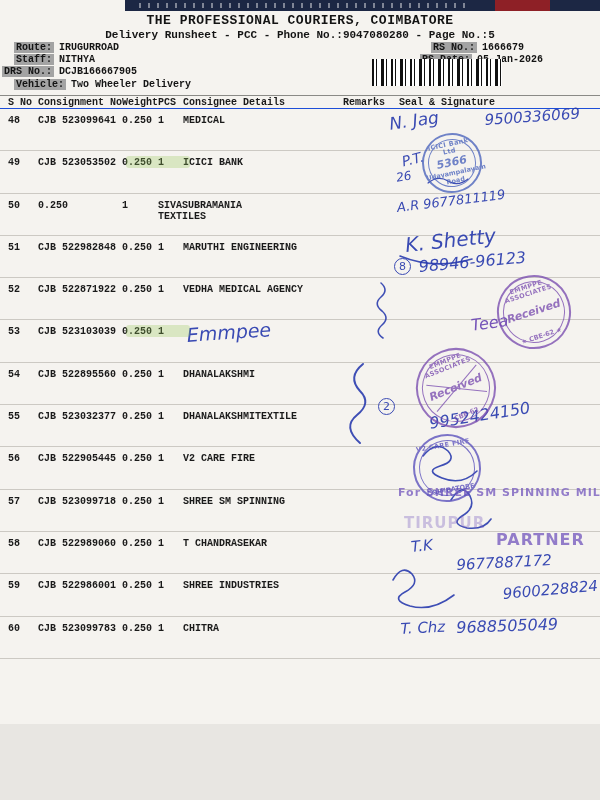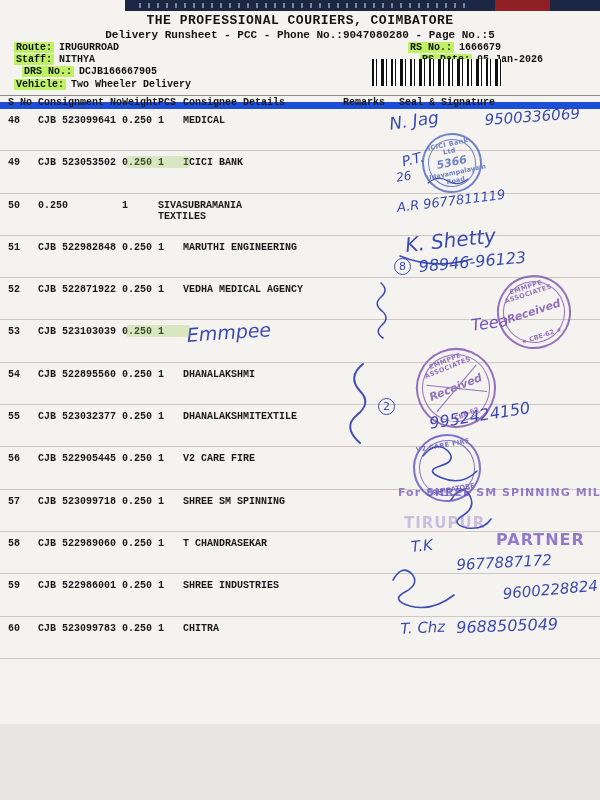--- a/index.html
+++ b/index.html
@@ -15,29 +15,29 @@
   .bottom-band{position:absolute;left:0;top:769px;width:600px;height:23px;opacity:.8;
     background:repeating-linear-gradient(115deg,#6a84c4 0 2px,rgba(255,255,255,0) 2px 5px,#8fa4d4 5px 6px,rgba(255,255,255,0) 6px 9px)}
   .bottom-band .blocks{position:absolute;inset:0;
     background:repeating-linear-gradient(90deg,rgba(40,70,150,.28) 0 62px,transparent 62px 96px)}
   .mark-red{position:absolute;width:13px;height:5px;background:#b83a3a;transform:rotate(-8deg)}
 
   
   .title{position:absolute;top:13px;left:0;width:100%;text-align:center;font-weight:bold;font-size:13px;letter-spacing:.5px;color:#141414}
   .subtitle{position:absolute;top:29px;left:0;width:100%;text-align:center;font-weight:bold;font-size:11px;color:#141414}
   .meta-line{position:absolute;font-size:10px;color:#141414;white-space:nowrap}
-  .meta-line .lbl{background:#bef264;padding:0 2px;font-weight:bold}
+  .meta-line .lbl{background:#a3a3a3;padding:0 2px;font-weight:bold}
   .meta-line .val{margin-left:5px;font-weight:bold}
   .barcode{position:absolute;left:372px;top:59px;width:130px;height:27px;background:#fff;
     background-image:repeating-linear-gradient(90deg,#111 0 2px,#fff 2px 4px,#111 4px 5px,#fff 5px 9px,#111 9px 12px,#fff 12px 14px,#111 14px 15px,#fff 15px 19px)}
 
   
   .table{position:absolute;left:0;top:95px;width:100%;color:#1a1a1a}
   .trow{display:grid;grid-template-columns:30px 84px 36px 25px 160px 56px auto;padding-left:8px;font-size:10px}
-  .thead{height:14px;font-weight:bold;border-top:1px solid #8a8a86;border-bottom:7px solid #1d4ed8;padding-top:1px}
+  .thead{height:14px;font-weight:bold;border-top:1px solid #8a8a86;border-bottom:1px solid #1d4ed8;padding-top:1px}
   .tbody .trow{height:42.3px;border-bottom:1px solid #ccc9c3;padding-top:6px;font-weight:bold}
 
   
   .annotations{position:absolute;inset:0;pointer-events:none}
   .hw{position:absolute;font-family:"DejaVu Sans","Liberation Sans",sans-serif;font-style:italic;
       white-space:nowrap;transform-origin:left top;opacity:.92}
   .stamp-line{font-style:normal;letter-spacing:1px;font-weight:bold;opacity:.8}
   .faint{opacity:.35}
   .circled{border:1.5px solid currentColor;border-radius:50%;width:17px;height:17px;display:flex;
       align-items:center;justify-content:center;font-style:normal;padding:0}
@@ -64,30 +64,30 @@
     <div class="glyphs"></div>
     <div class="red"></div>
   </div>
 
   <div class="title">THE PROFESSIONAL COURIERS, COIMBATORE</div>
   <div class="subtitle">Delivery Runsheet - PCC - Phone No.:9047080280 - Page No.:5</div>
 
   <div class="meta-line" style="left:14px;top:42px">
     <span class="lbl">Route:</span><span class="val">IRUGURROAD</span>
   </div>
-  <div class="meta-line" style="left:408px;top:42px">
+  <div class="meta-line" style="left:431px;top:42px">
     <span class="lbl">RS No.:</span><span class="val">1666679</span>
   </div>
   <div class="meta-line" style="left:14px;top:54px">
     <span class="lbl">Staff:</span><span class="val">NITHYA</span>
   </div>
   <div class="meta-line" style="left:420px;top:54px">
     <span class="lbl">RS Date:</span><span class="val">05-Jan-2026</span>
   </div>
-  <div class="meta-line" style="left:22px;top:66px">
+  <div class="meta-line" style="left:2px;top:66px">
     <span class="lbl">DRS No.:</span><span class="val">DCJB166667905</span>
   </div>
   <div class="meta-line" style="left:14px;top:79px">
     <span class="lbl">Vehicle:</span><span class="val">Two Wheeler Delivery</span>
   </div>
 
   <div class="barcode"></div>
 
   <div class="table">
     <div class="trow thead">

